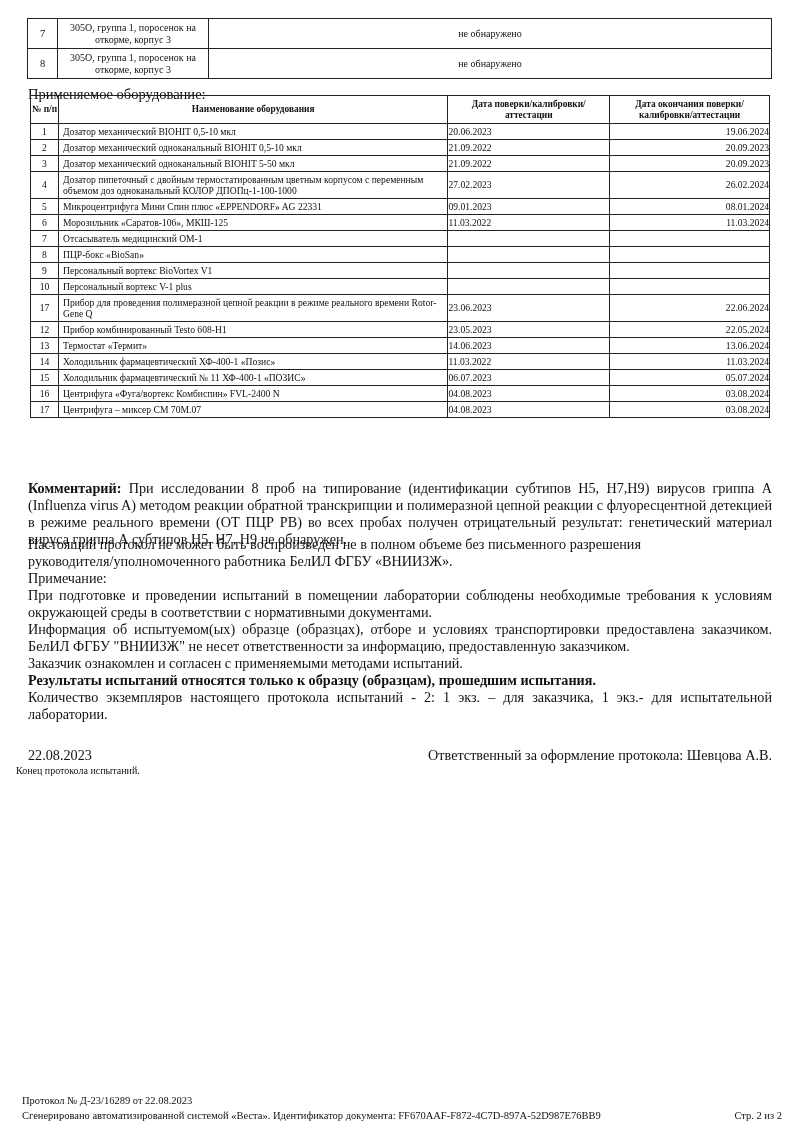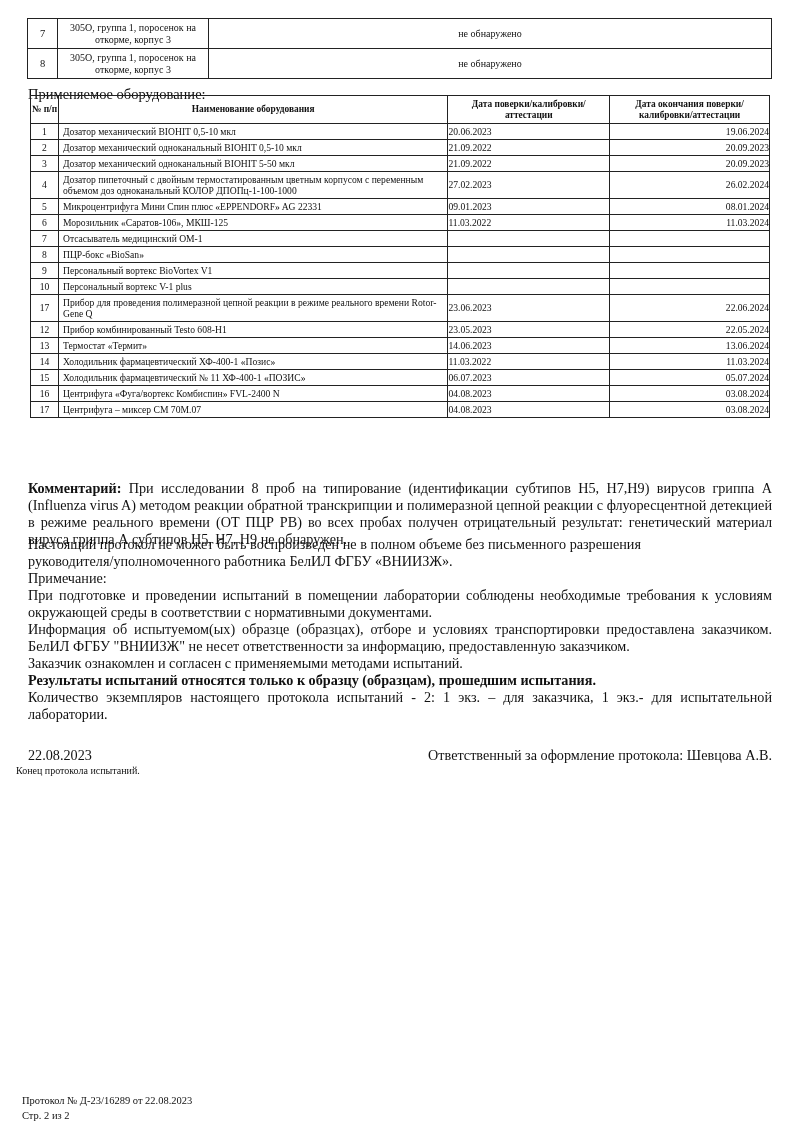--- a/index.html
+++ b/index.html
@@ -189,15 +189,16 @@
   <p class="justify">Количество экземпляров настоящего протокола испытаний - 2: 1 экз. – для заказчика, 1 экз.- для испытательной лаборатории.</p>
 </div>
 
 <div id="sign-date">22.08.2023</div>
 <div id="sign-resp">Ответственный за оформление протокола: Шевцова А.В.</div>
 <div id="end-line">Конец протокола испытаний.</div>
 
 <div id="footer">
   <div>Протокол № Д-23/16289 от 22.08.2023</div>
   <div class="row2">
+    <span>Сгенерировано автоматизированной системой «Веста». Идентификатор документа: FF670AAF-F872-4C7D-897A-52D987E76BB9</span>
     <span>Стр. 2 из 2</span>
   </div>
 </div>
 
 </body></html>

